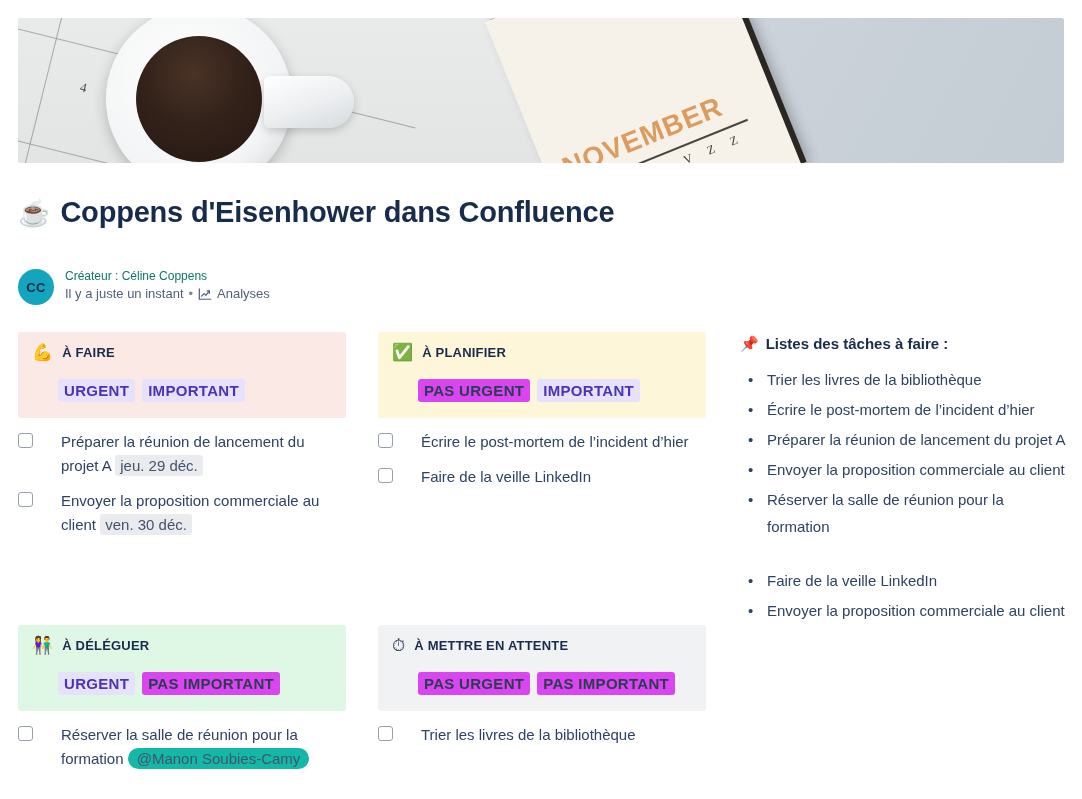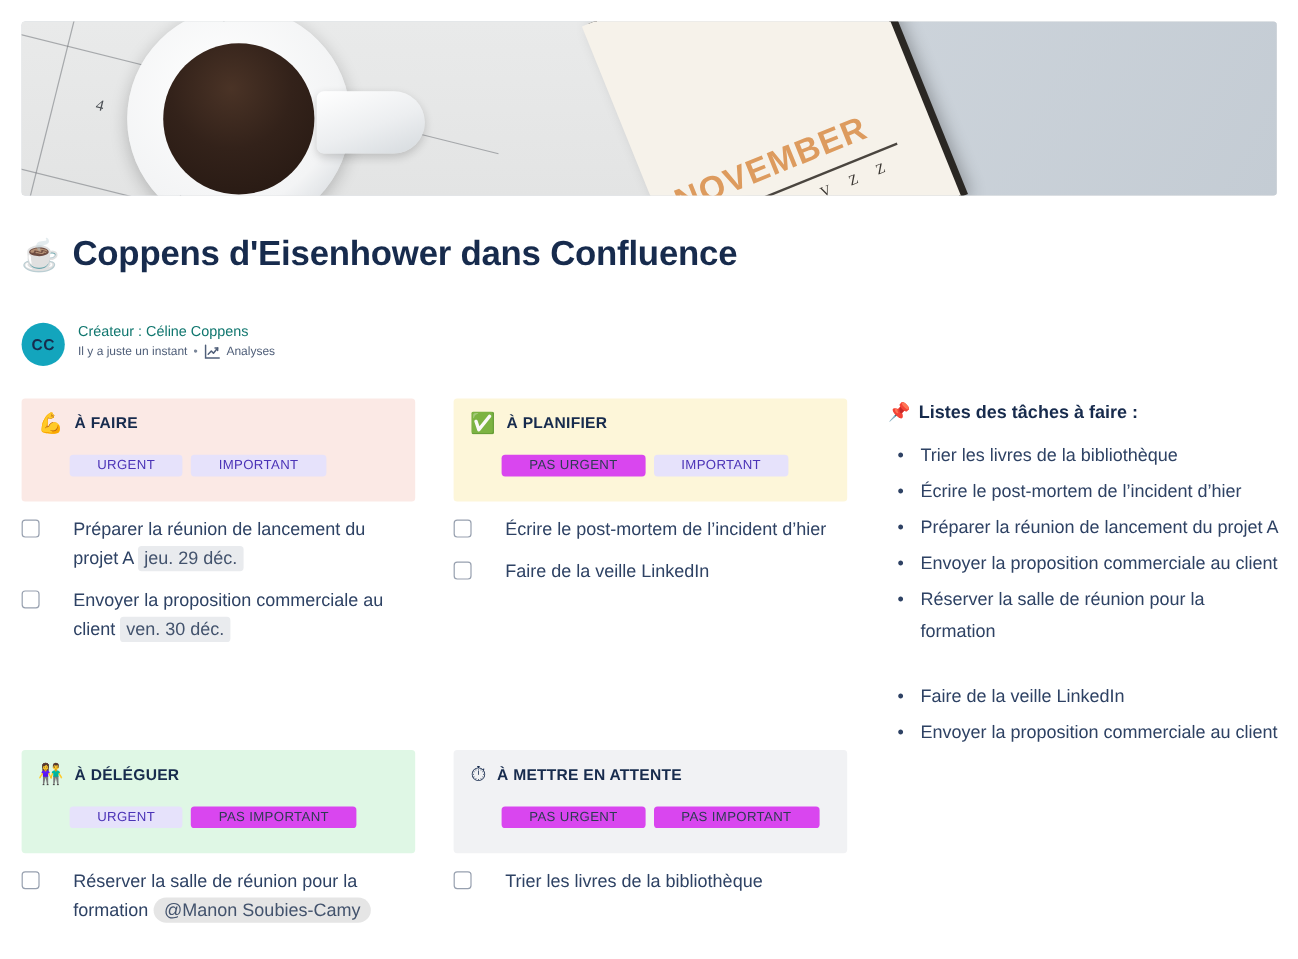--- a/index.html
+++ b/index.html
@@ -103,21 +103,21 @@
   .byline { position: absolute; left: 18px; top: 269px; display: flex; align-items: flex-start; gap: 11px; }
   .avatar {
     width: 36px; height: 36px; border-radius: 50%;
     background: #13a5bd;
     display: flex; align-items: center; justify-content: center;
     font-size: 13px; font-weight: bold; color: #172b4d;
     letter-spacing: .3px;
   }
   .byline-text { display: flex; flex-direction: column; gap: 3px; }
   .byline-l1 { font-size: 12px; color: #0f766e; }
-  .byline-l2 { font-size: 10px; color: #505f79; display: flex; align-items: center; gap: 5px; }
+  .byline-l2 { font-size: 13px; color: #505f79; display: flex; align-items: center; gap: 5px; }
   .dot-sep { color: #7a8699; }
   .analytics-icon { display: inline-flex; align-items: center; }
 
   
   .quad { position: absolute; width: 328px; }
   .q-tl { left: 18px;  top: 332px; }
   .q-tr { left: 378px; top: 332px; }
   .q-bl { left: 18px;  top: 625px; }
   .q-br { left: 378px; top: 625px; }
 
@@ -132,41 +132,41 @@
   .q-head.grey   { background: #f1f2f4; }
 
   .q-title-row { display: flex; align-items: center; gap: 9px; }
   .q-emoji { font-size: 17px; line-height: 1; }
   .q-title {
     font-size: 13px; font-weight: bold; color: #172b4d;
     letter-spacing: .2px;
   }
   .q-tags { display: flex; gap: 7px; margin-top: 18px; margin-left: 26px; }
   .tag {
-    font-size: 11px; font-weight: normal; letter-spacing: .3px;
-    padding: 3px 23px; border-radius: 3px; white-space: nowrap;
+    font-size: 15px; font-weight: bold; letter-spacing: .3px;
+    padding: 3px 6px; border-radius: 3px; white-space: nowrap;
   }
   .tag.purple { background: #e6e2fb; color: #4b33b7; }
   .tag.yellow { background: #d946ef; color: #2d3b52; }
 
   .q-tasks { margin-top: 12px; }
   .task { display: flex; align-items: flex-start; gap: 28px; margin-bottom: 11px; }
   .cbx {
     flex: none; width: 15px; height: 15px; margin-top: 3px;
     border: 1px solid #97a0af; border-radius: 3px; background: #fff;
   }
   .task-text {
     font-size: 15px; color: #2e4264; line-height: 24px;
   }
   .lozenge {
     background: #e9ebee; color: #43536d;
     padding: 2px 5px; border-radius: 3px; white-space: nowrap;
   }
   .mention {
-    background: #e5e5e5; color: #43536d;
+    background: #14b8a6; color: #43536d;
     padding: 2px 9px; border-radius: 11px; white-space: nowrap;
   }
 
   
   .side { position: absolute; left: 740px; top: 335px; width: 330px; }
   .side-head {
     display: flex; align-items: center; gap: 7px;
     font-size: 15px; font-weight: bold; color: #172b4d;
     margin-bottom: 14px;
   }

